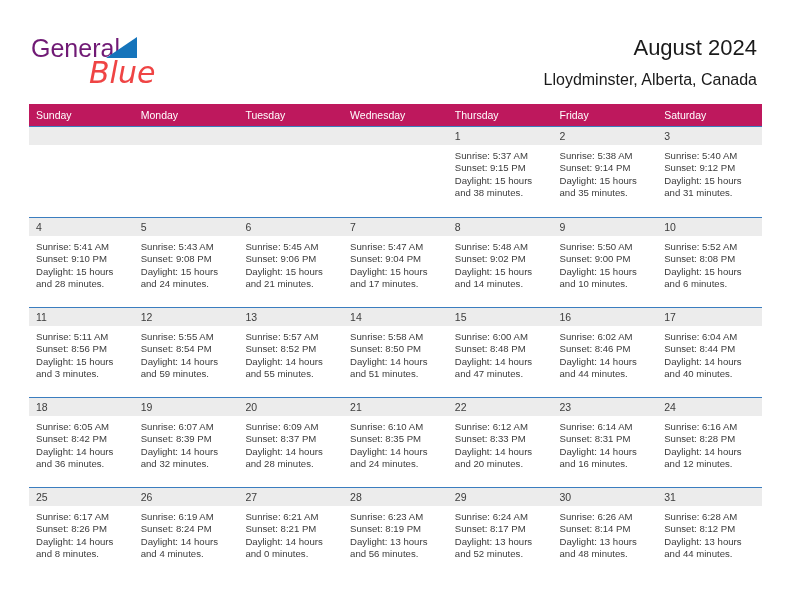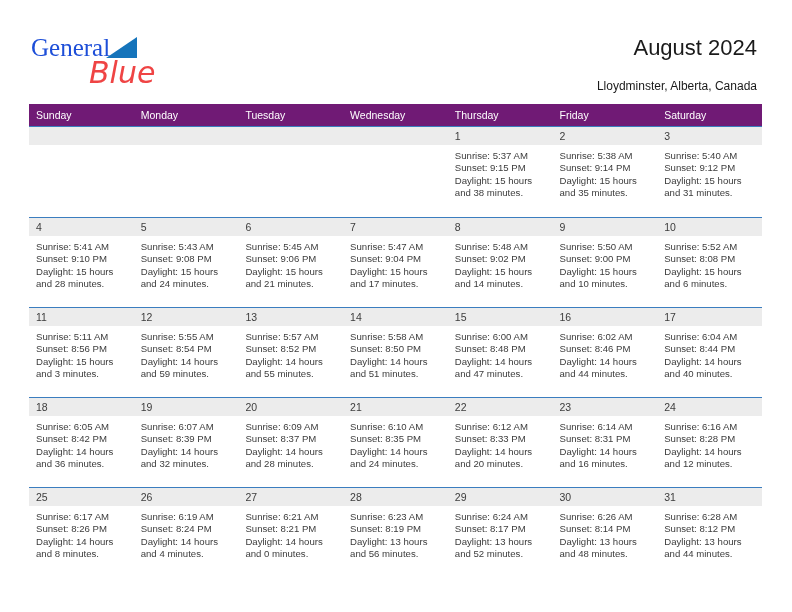--- a/index.html
+++ b/index.html
@@ -31,24 +31,24 @@
     left: 31px;
     top: 34px;
     width: 200px;
     height: 52px;
   }
   .logo-general {
     position: absolute;
     left: 0;
     top: 0;
     font-size: 25px;
-    color: #1d4ed8;
+    color: #701a75;
     letter-spacing: 0px;
     line-height: 28px;
-    font-family: Liberation Serif, serif;
+    font-family: Liberation Sans, sans-serif;
     font-weight: 400;
   }
   .logo-triangle {
     position: absolute;
     left: 75px;
     top: 3px;
     width: 0;
     height: 0;
     border-left: 31px solid transparent;
     border-bottom: 21px solid #1574bb;
@@ -71,39 +71,39 @@
     text-align: right;
   }
   .cal-title {
     font-size: 22px;
     color: #1a1a1a;
     line-height: 36px;
     font-weight: 400;
     white-space: nowrap;
   }
   .cal-subtitle {
-    margin-top: 11px;
-    font-size: 12px;
+    margin-top: 5px;
+    font-size: 16px;
     color: #1a1a1a;
     line-height: 18px;
     font-weight: 400;
     white-space: nowrap;
   }
 
   
   .calendar {
     position: absolute;
     left: 29px;
     top: 104px;
     width: 733px;
     border-collapse: collapse;
     table-layout: fixed;
   }
   .calendar th {
-    background: #701a75;
+    background: #be185d;
     color: #ffffff;
     font-size: 10.5px;
     font-weight: 400;
     text-align: left;
     padding: 5px 0 5px 7px;
     height: 21px;
     line-height: 12px;
     border: none;
   }
   .calendar td {

